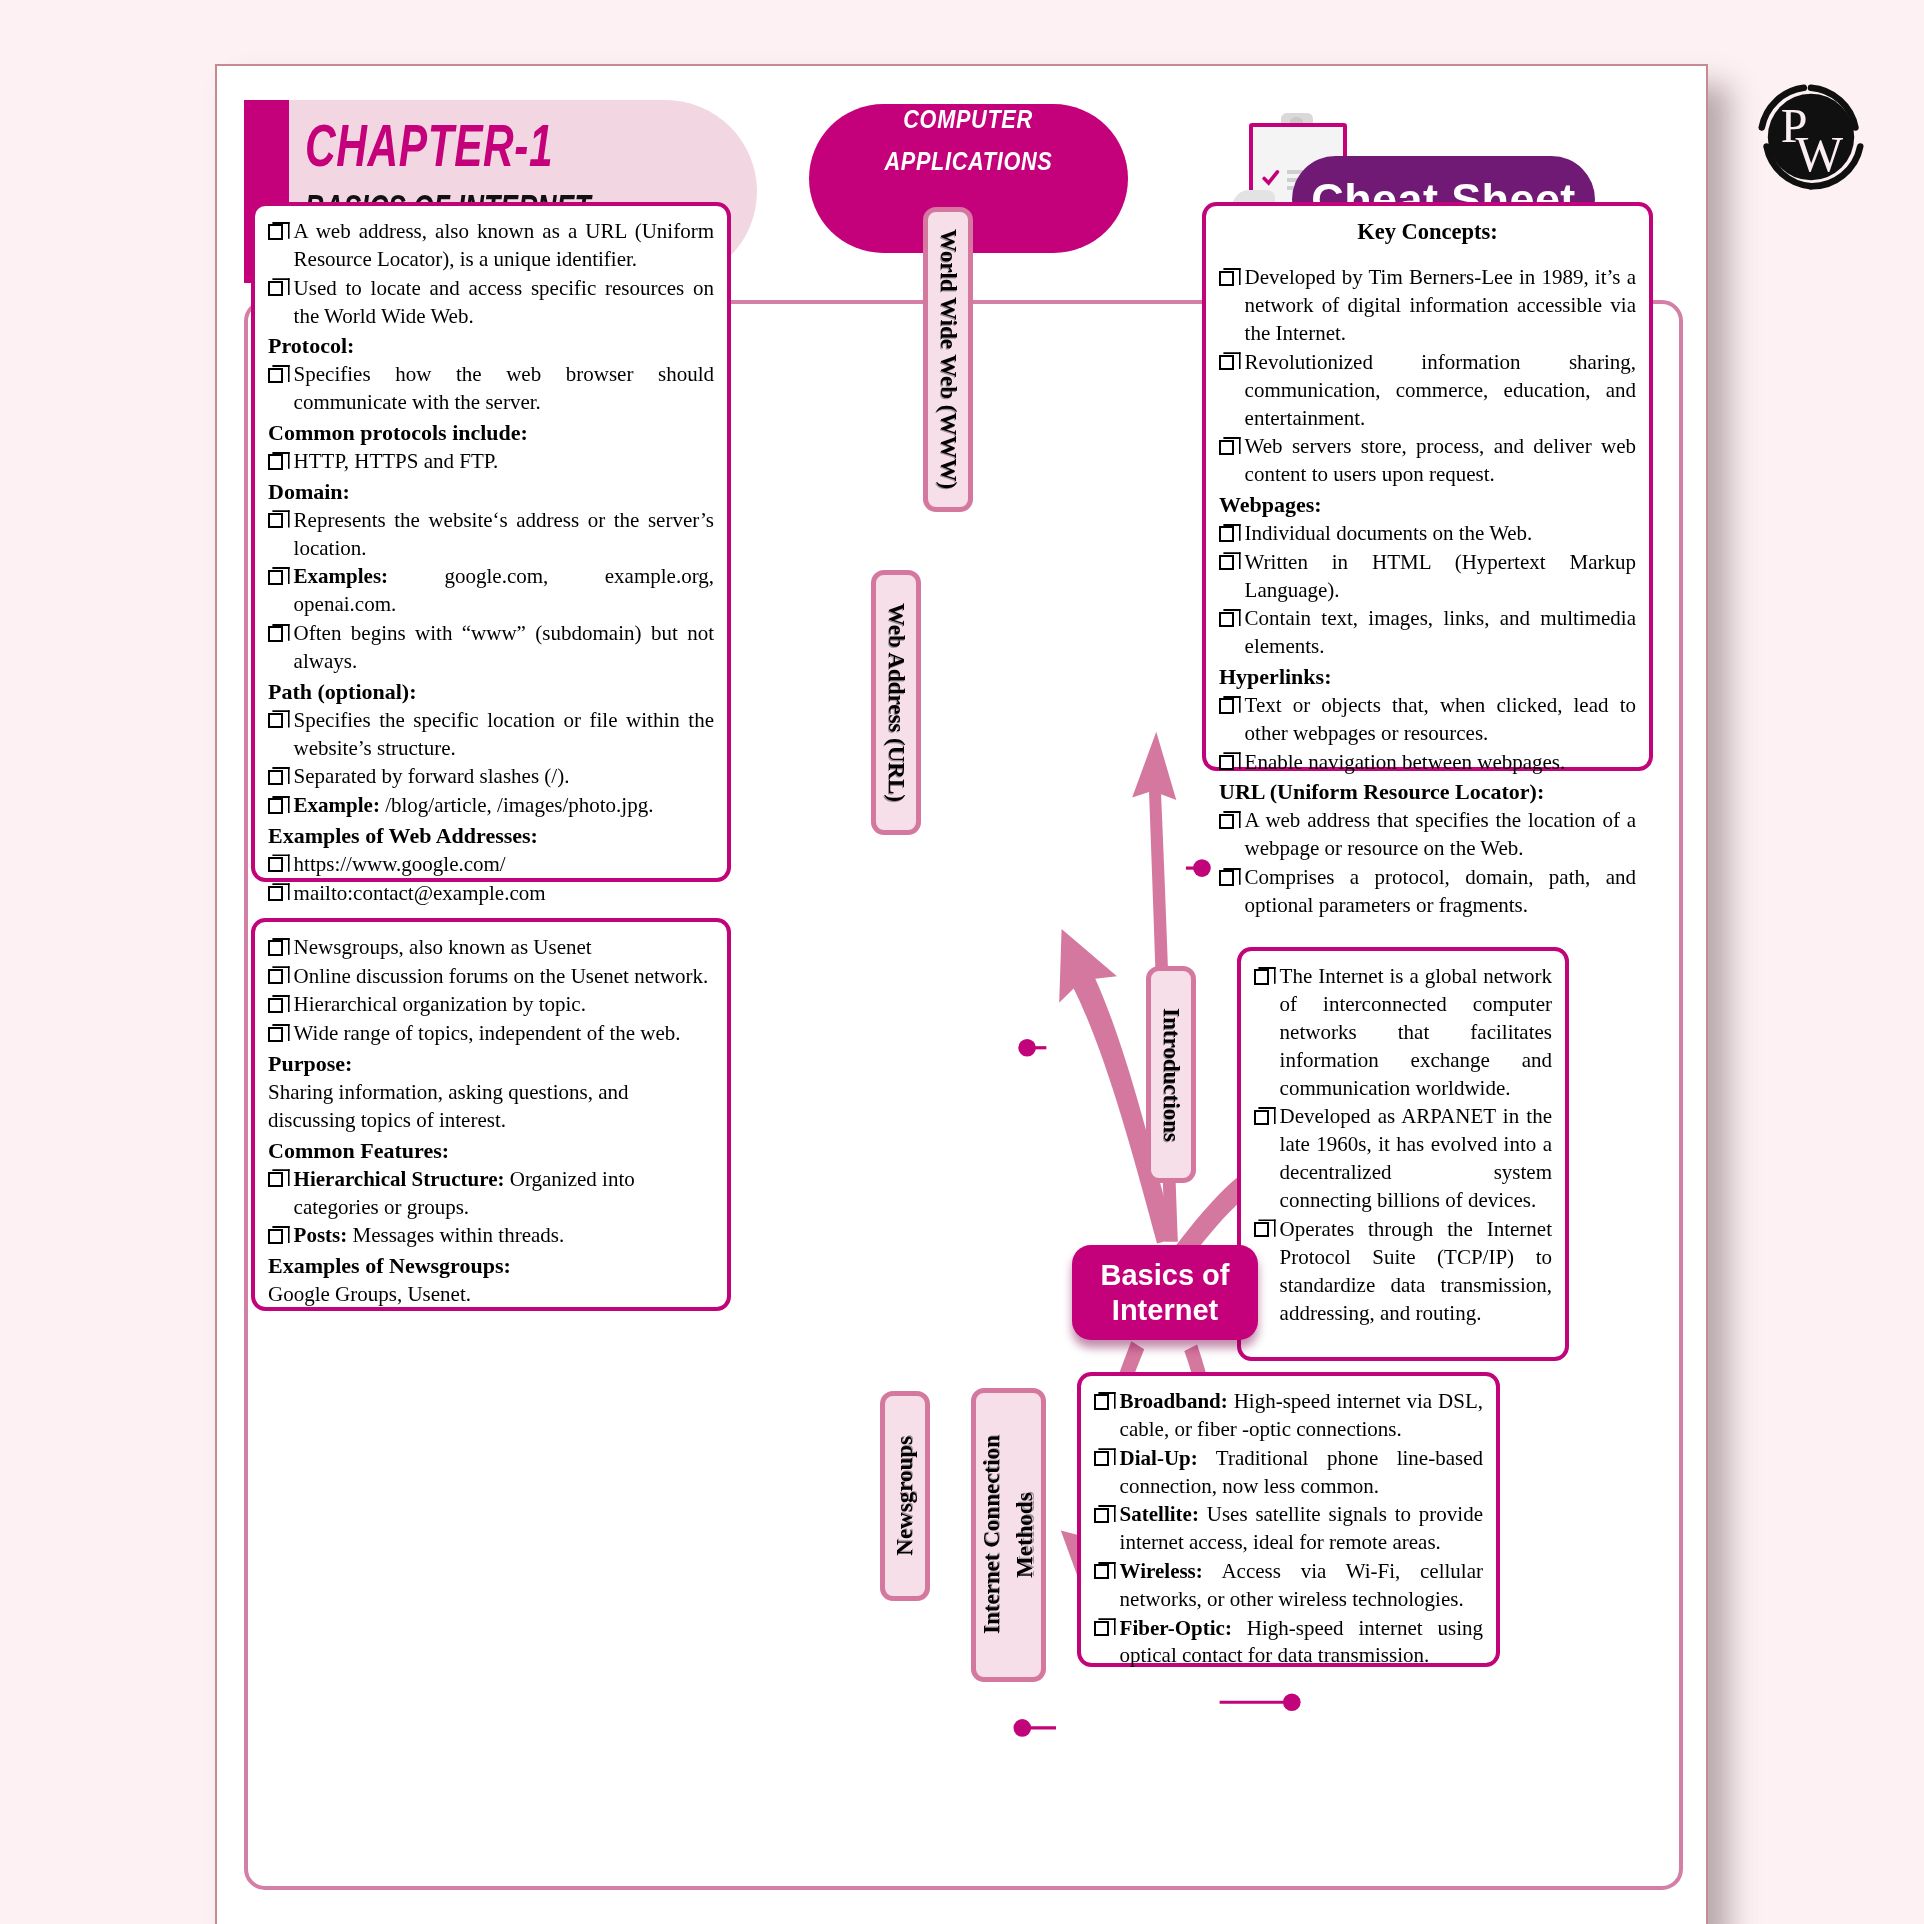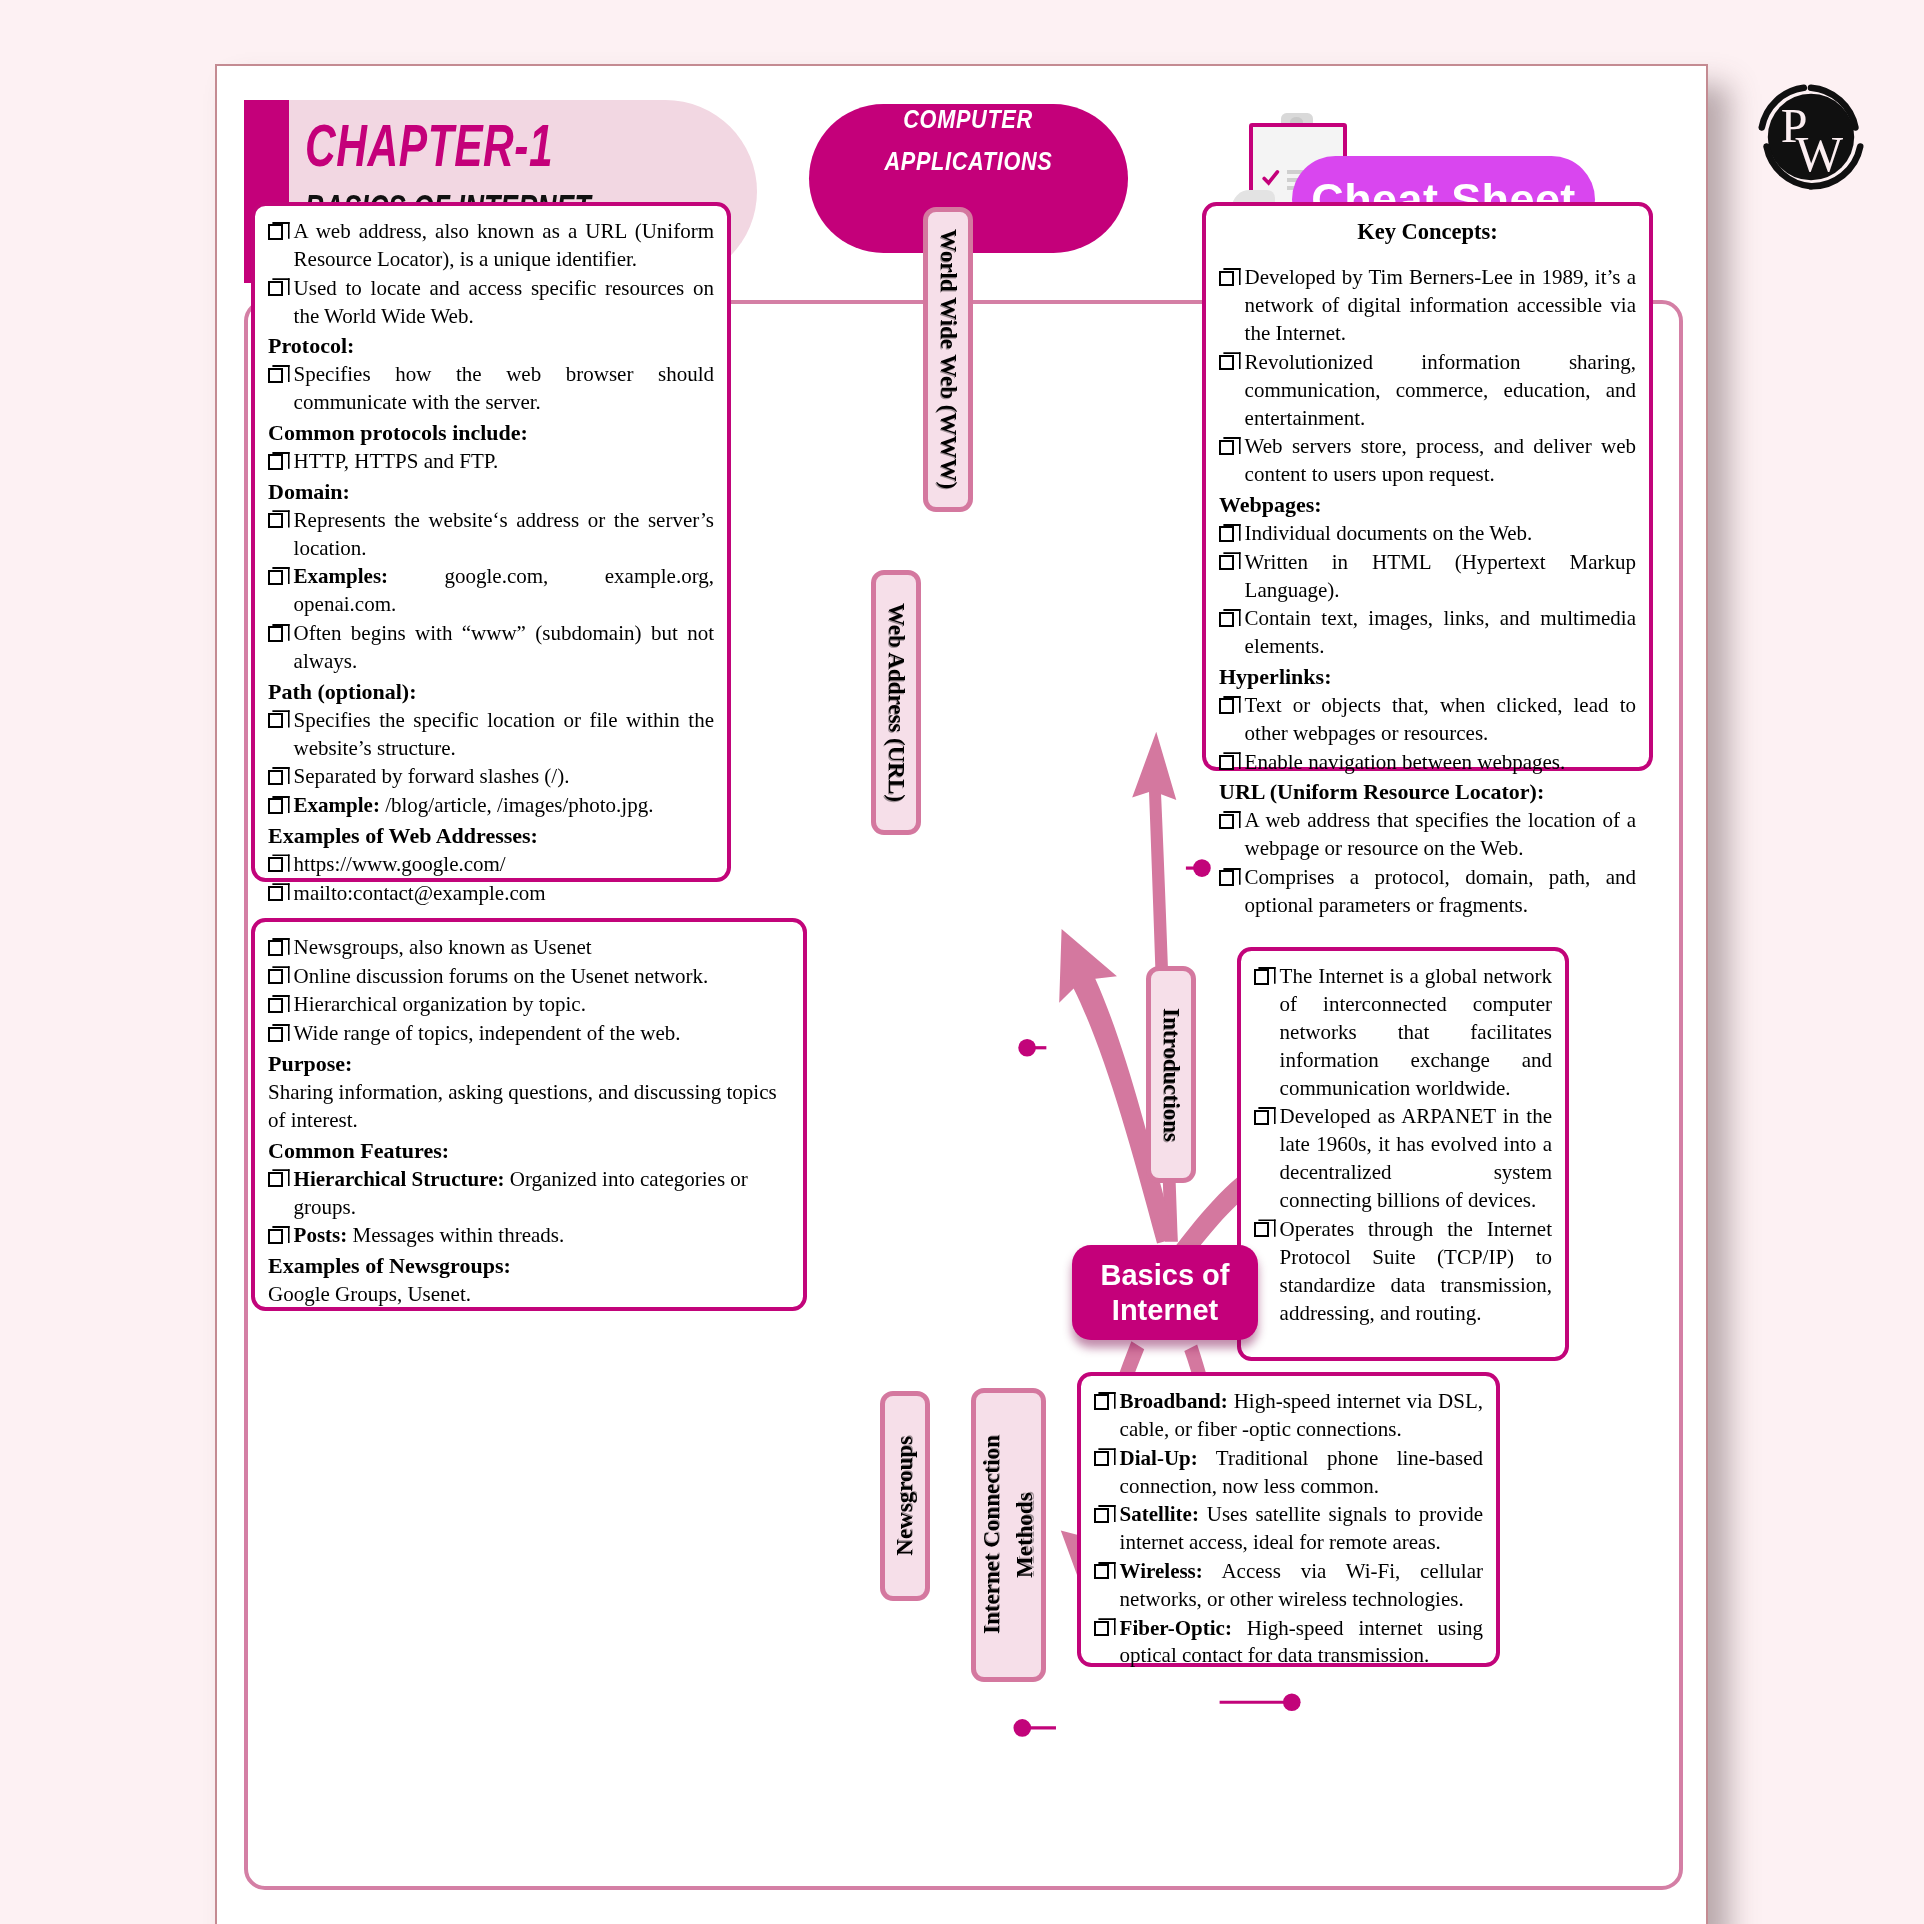--- a/index.html
+++ b/index.html
@@ -97,21 +97,21 @@
   #cb-wedge-r {
     position:absolute; left:95px; top:112px; width:0; height:0;
     border-left:27px solid transparent; border-right:27px solid transparent;
     border-bottom:32px solid #111;
   }
   #cb-floor { position:absolute; left:0; top:143px; width:157px; height:3.2px; background:#c4007a; }
 
   #cheat-pill {
     position: absolute; left: 1075px; top: 90px;
     width: 303px; height: 87px;
-    background: #d946ef; border-radius: 45px;
+    background: #701a75; border-radius: 45px;
     display: flex; align-items: center; justify-content: center;
   }
   #cheat-label {
     font-family: "Liberation Sans", sans-serif;
     font-weight: bold; color: #fff; font-size: 45px;
     letter-spacing: 0.4px; white-space: nowrap;
   }
 
   
   #pw-logo { position: absolute; left: 1534px; top: 11.2px; width: 120px; height: 120px; }
@@ -424,21 +424,21 @@
     <div class="li">
         <span class="cbx"></span>
         <span class="txt">Developed as ARPANET in the late 1960s, it has evolved into a decentralized system connecting billions of devices.</span>
       </div>
     <div class="li">
         <span class="cbx"></span>
         <span class="txt">Operates through the Internet Protocol Suite (TCP/IP) to standardize data transmission, addressing, and routing.</span>
       </div>
   </div>
 
-  <div class="box" id="box-newsgroups" style="left:34px; top:852px; width:556px; height:393px;">
+  <div class="box" id="box-newsgroups" style="left:34px; top:852px; width:480px; height:393px;">
     <div class="li">
         <span class="cbx"></span>
         <span class="txt">Newsgroups, also known as Usenet</span>
       </div>
     <div class="li">
         <span class="cbx"></span>
         <span class="txt">Online discussion forums on the Usenet network.</span>
       </div>
     <div class="li">
         <span class="cbx"></span>

